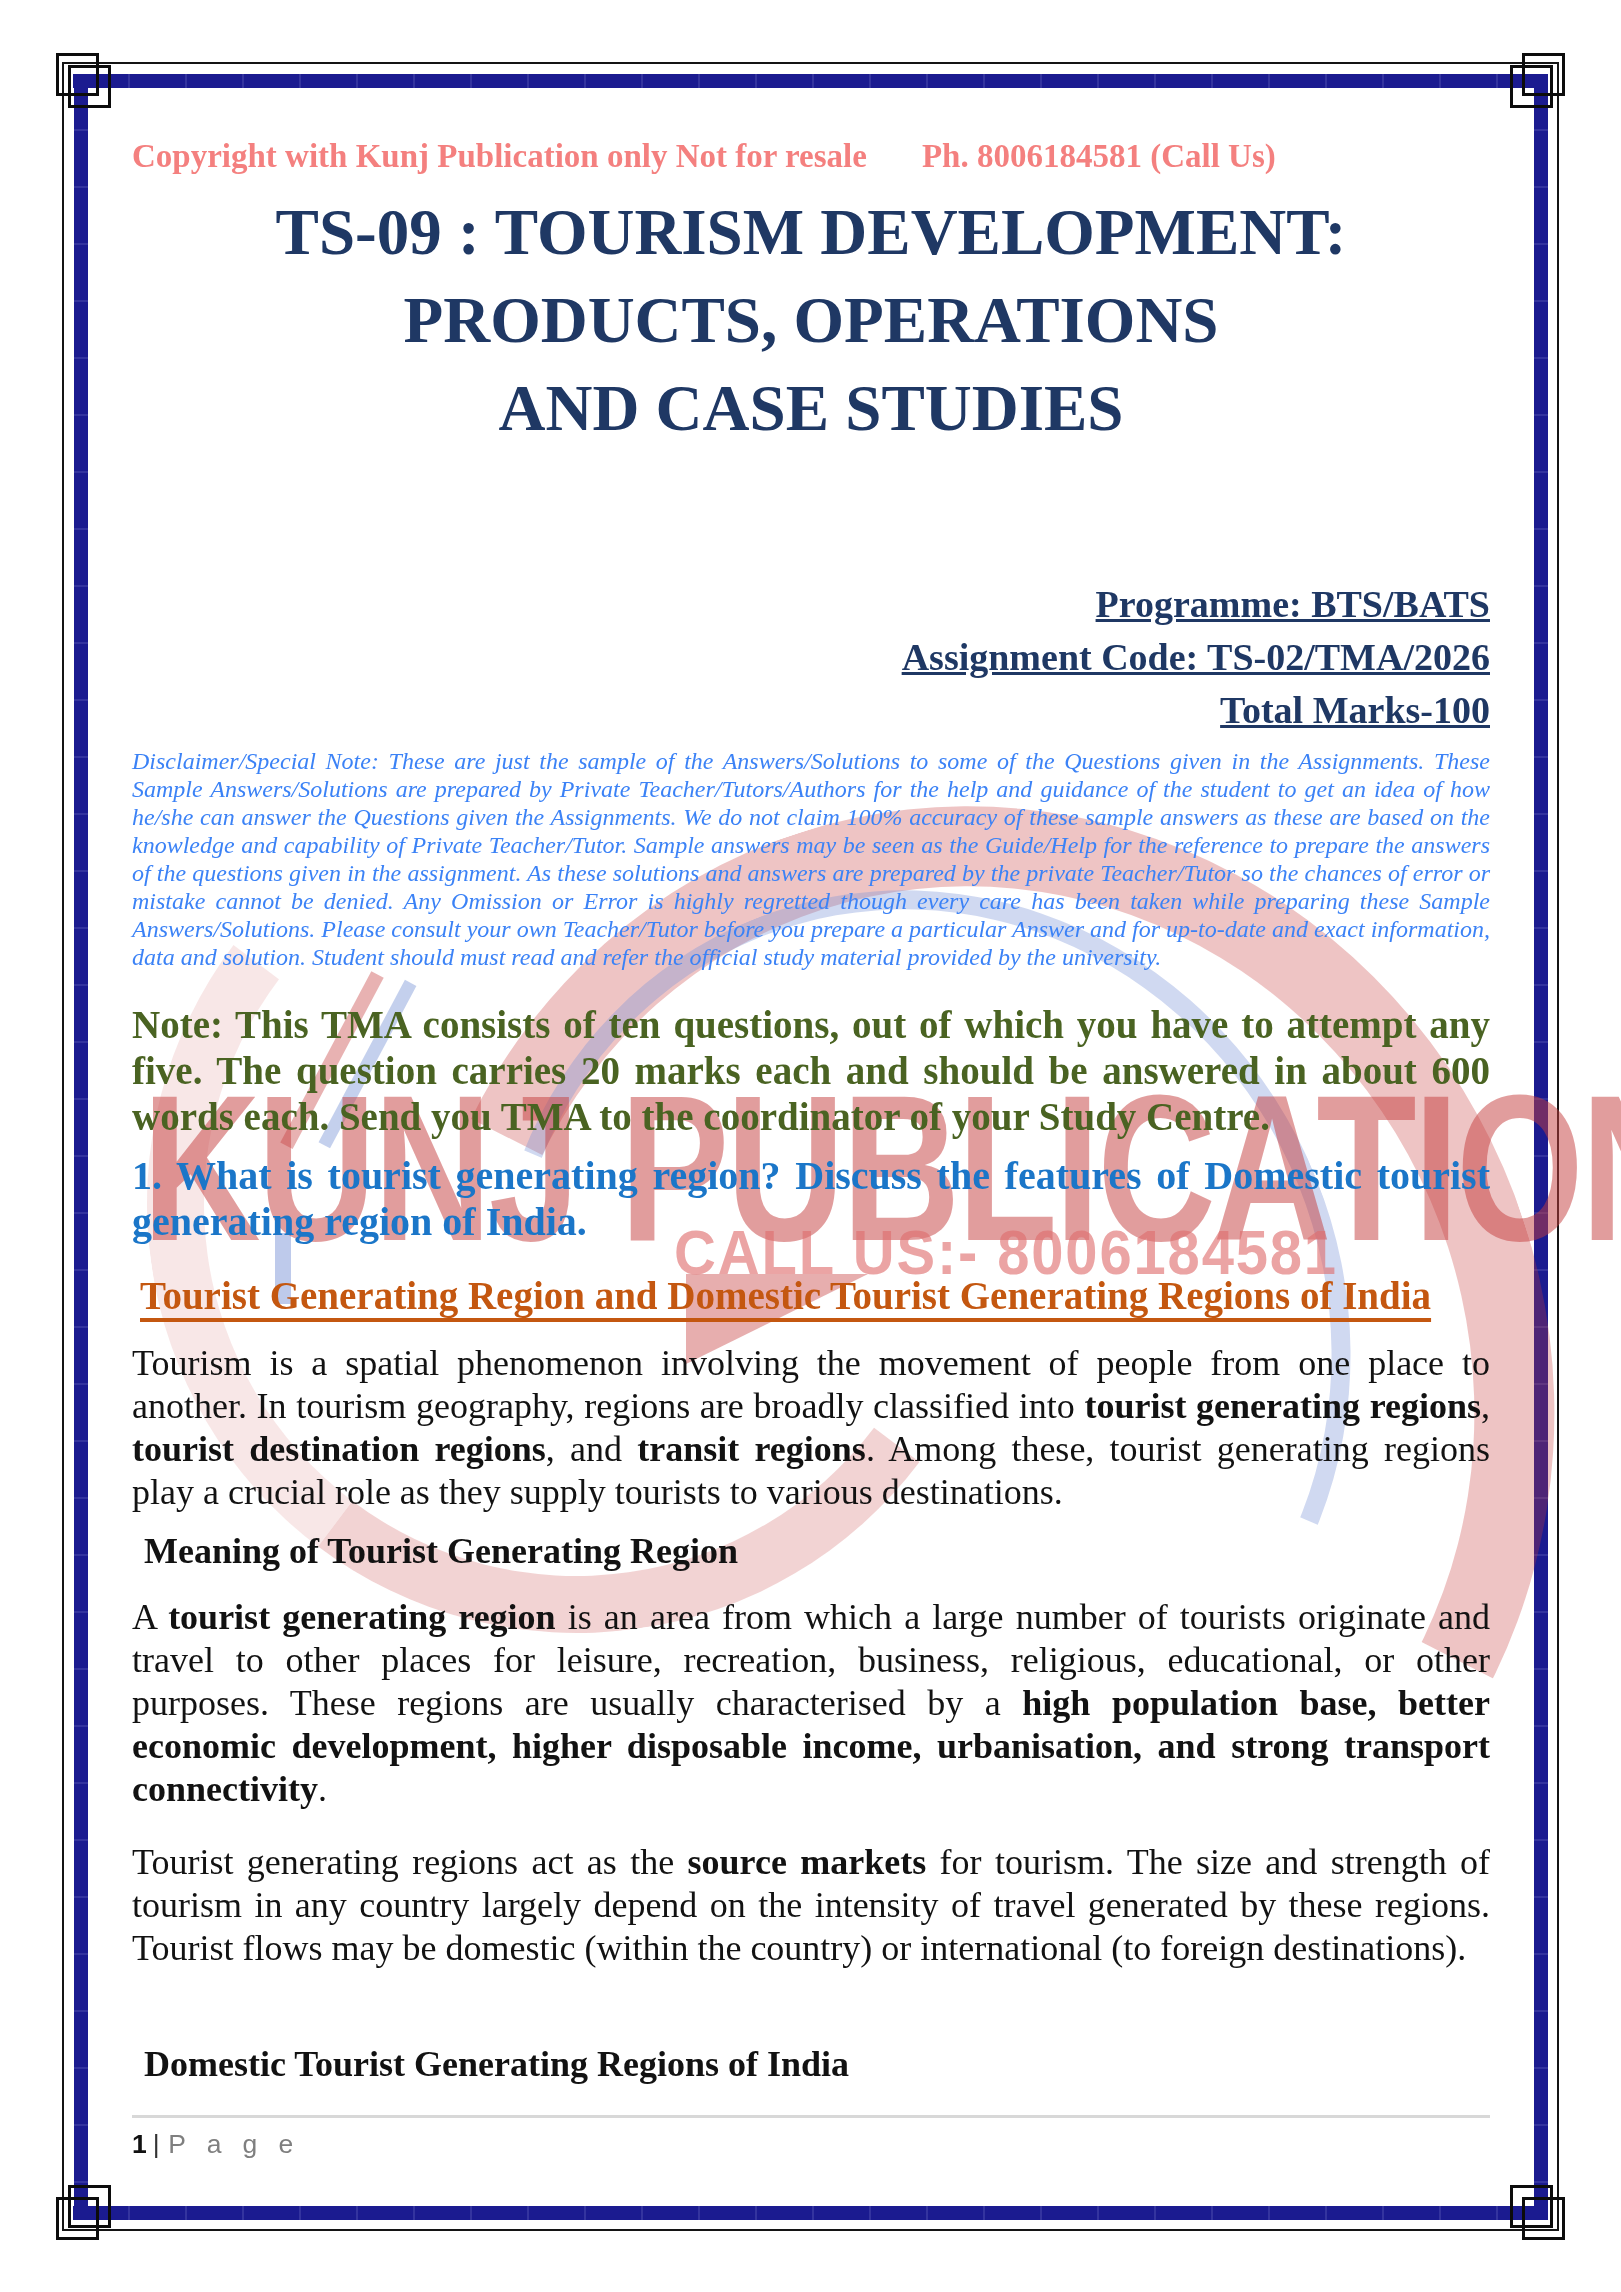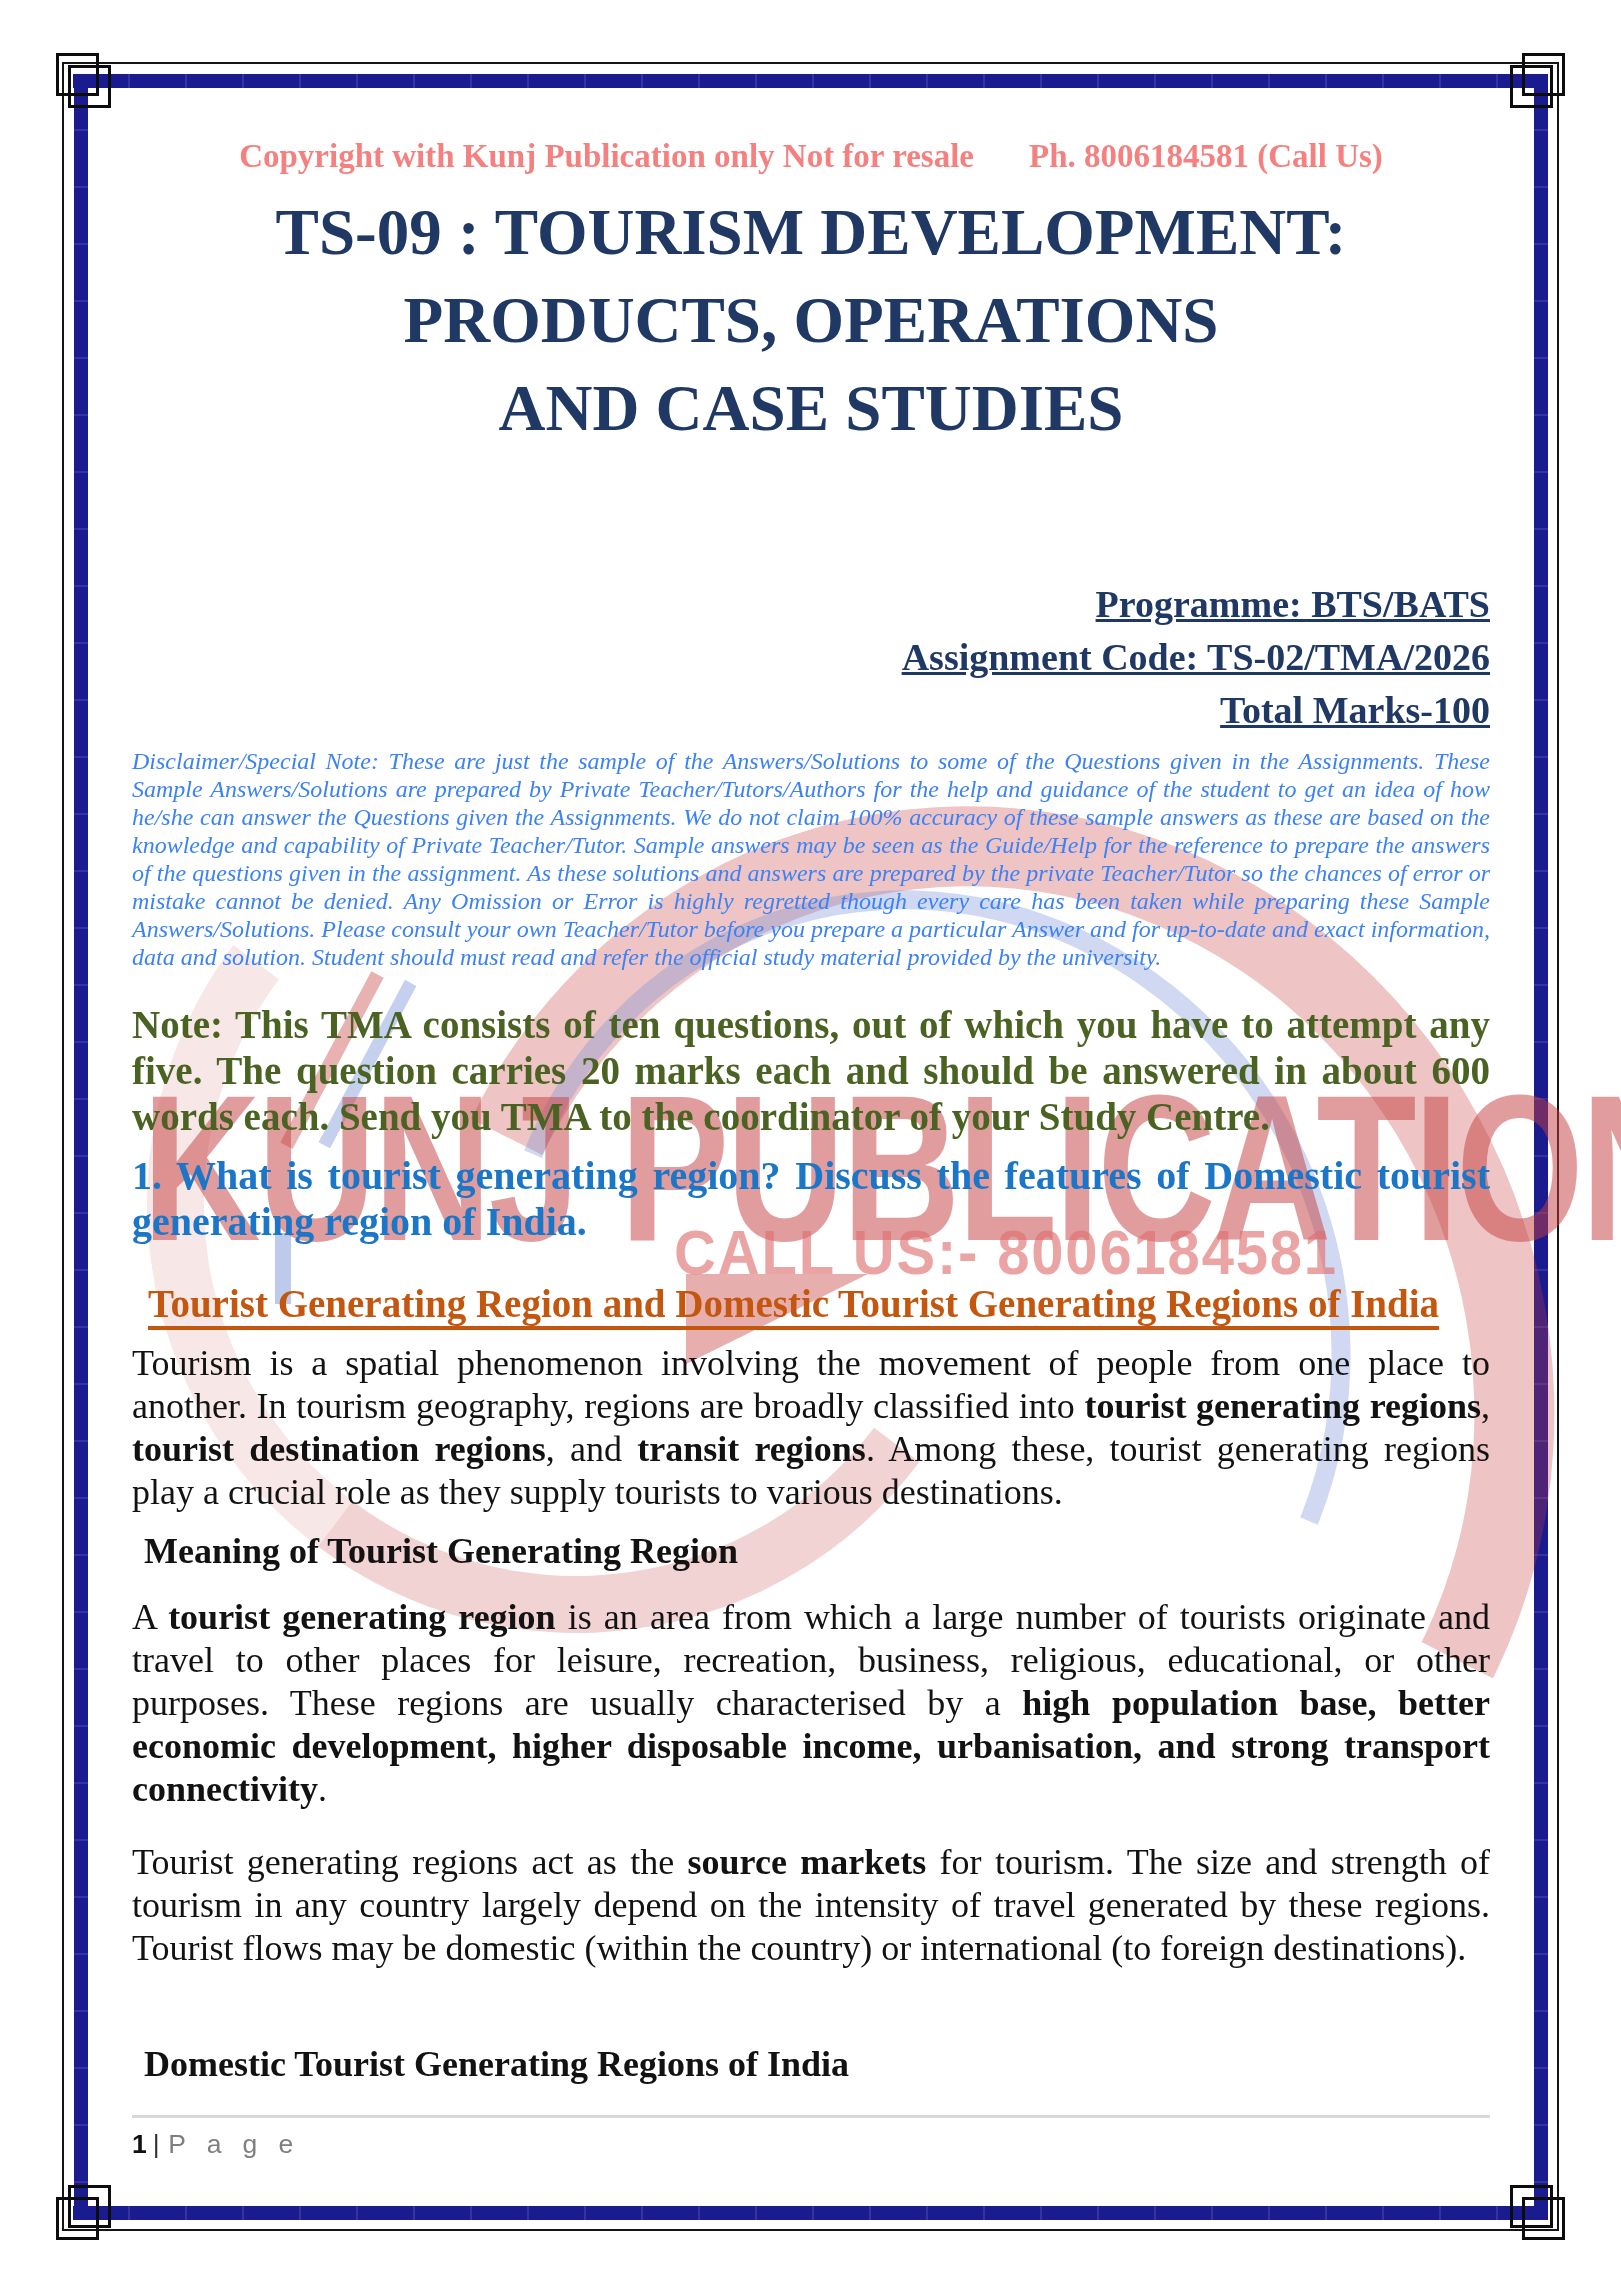--- a/index.html
+++ b/index.html
@@ -45,32 +45,32 @@
   .wm-text{position:absolute;left:142px;top:1064px;font-family:"Liberation Sans",sans-serif;
     font-weight:bold;font-size:208px;line-height:1;letter-spacing:-3.9px;white-space:nowrap;
     transform:scaleX(0.79);transform-origin:left top;color:var(--watermark_red,#c53e3e);opacity:0.50;}
   .wm-call{position:absolute;left:674px;top:1221px;font-family:"Liberation Sans",sans-serif;
     font-weight:bold;font-size:63px;line-height:1;letter-spacing:2px;white-space:nowrap;
     transform:scaleX(0.92);transform-origin:left top;color:var(--watermark_pink,#df6e6e);opacity:0.62;}
 
   
   .content{position:absolute;left:132px;right:131px;top:0;bottom:0;z-index:2;}
   .copyright{position:absolute;top:138px;left:0;right:0;display:flex;gap:55px;
-    font-weight:bold;font-size:33px;color:var(--copyright_coral,#f4807f);white-space:nowrap;justify-content:center;}
+    font-weight:bold;font-size:33px;color:var(--copyright_coral,#f4807f);white-space:nowrap;}
   .title{position:absolute;top:188px;left:0;right:0;text-align:center;
     font-weight:bold;font-size:65px;line-height:88px;color:var(--title_navy,#1f3864);}
   .meta{position:absolute;top:578px;left:0;right:0;text-align:right;
     font-weight:bold;font-size:38px;line-height:53px;color:var(--title_navy,#1f3864);text-decoration:underline;}
   .disclaimer{position:absolute;top:747px;left:0;right:0;margin:0;text-align:justify;
     font-style:italic;font-size:24px;line-height:28px;color:#3b82f6;}
   .note{position:absolute;top:1002px;left:0;right:0;margin:0;text-align:justify;
     font-weight:bold;font-size:39px;line-height:46px;color:var(--note_green,#4a6322);}
   .question{position:absolute;top:1153px;left:0;right:0;margin:0;text-align:justify;
     font-weight:bold;font-size:40px;line-height:46px;color:var(--question_blue,#1b76c8);}
-  .sect{position:absolute;top:1265px;left:0;right:0;margin:16px;
+  .sect{position:absolute;top:1265px;left:0;right:0;margin:8px;
     font-weight:bold;font-size:39px;line-height:46px;color:var(--heading_orange,#c45710);}
   .sect .u{text-decoration:underline;text-decoration-thickness:3.9px;text-underline-offset:8.8px;}
   .body{margin:0;position:absolute;left:0;right:0;text-align:justify;
     font-size:36px;line-height:43px;color:var(--body_black,#121212);}
   .body .b{font-weight:bold;}
   .p1{top:1325px;margin-top:17px;} .p2{top:1588px;margin-top:8px;} .p3{top:1841px;}
   .subhead{position:absolute;left:0;right:0;margin:12px;font-weight:bold;font-size:36px;
     line-height:43px;color:var(--body_black,#121212);}
   .h3a{top:1518px;} .h3b{top:2031px;}
   .footer-line{position:absolute;top:2115px;left:0;right:0;height:2.9px;background:#d8d8d8;}

